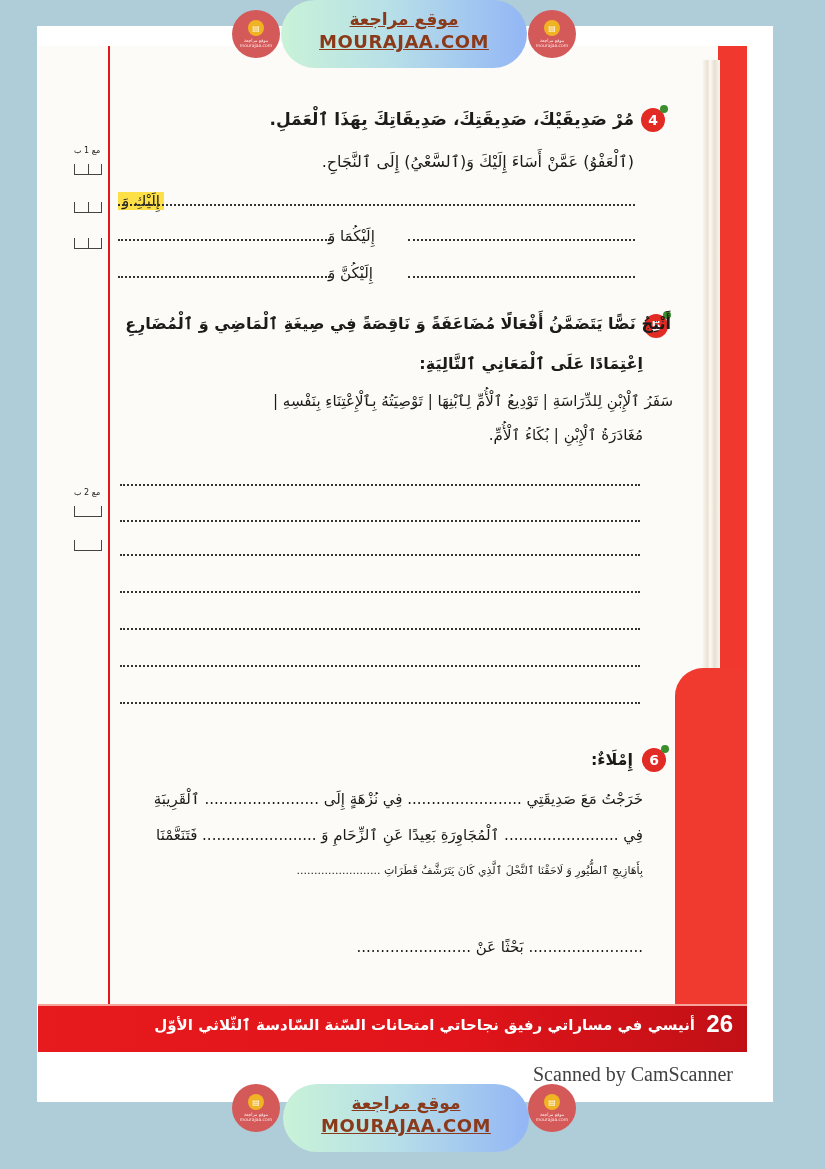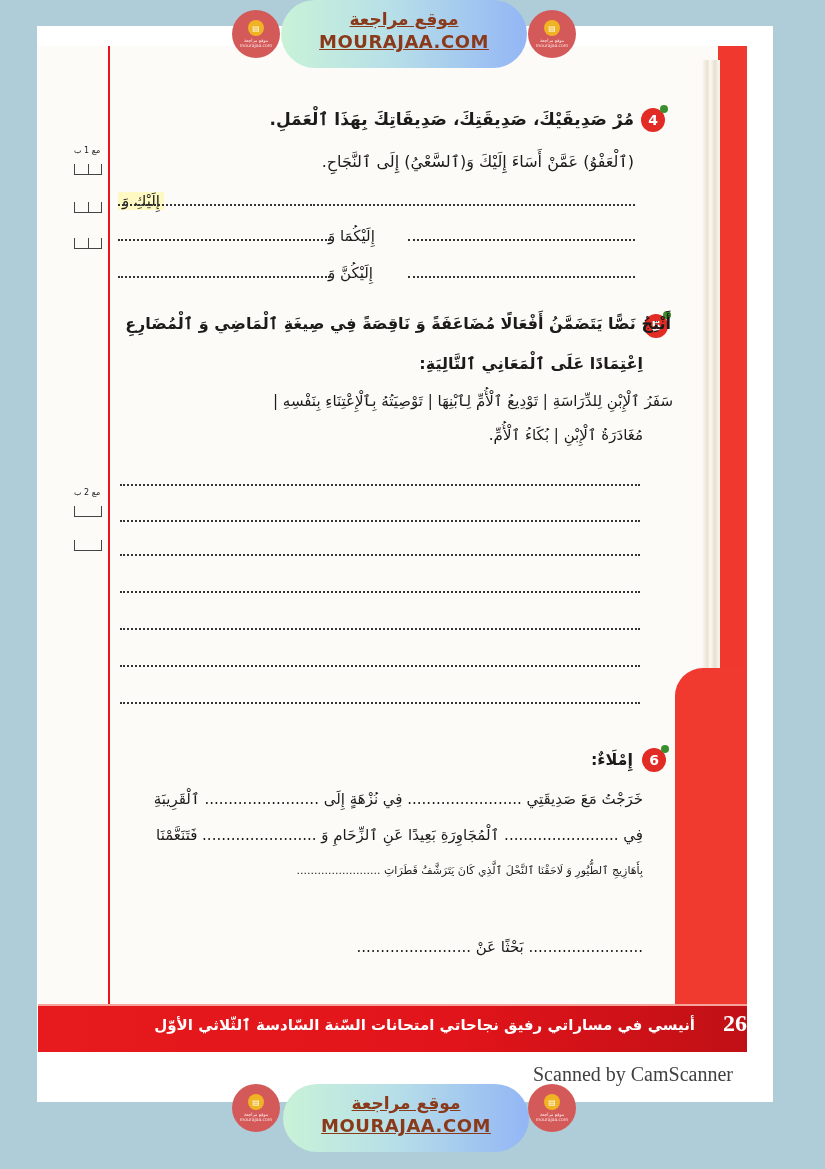--- a/index.html
+++ b/index.html
@@ -33,22 +33,22 @@
   .footer-band {
     position:absolute; left:0; top:958px; width:709px; height:48px;
     background:linear-gradient(90deg,#e71b1d 0%,#e0141a 60%,#c01016 100%);
     border-top:2px solid #f6a39c;
   }
   .footer-text {
     position:absolute; right:52px; top:10px; color:#fff; font-size:15px; font-weight:bold;
     direction:rtl; white-space:nowrap;
   }
   .page-num {
-    position:absolute; right:0; top:4px; color:#fff; font-size:24px; font-weight:bold;
-    font-family:Liberation Serif, serif;
+    position:absolute; right:14px; top:4px; color:#fff; font-size:24px; font-weight:bold;
+    font-family:Liberation Sans, sans-serif;
     text-align:center;
   }
 
   .ar { direction:rtl; text-align:left; color:#1d1b1a; font-family:"DejaVu Sans", sans-serif; }
   .line { position:absolute; white-space:nowrap; }
   .bold { font-weight:bold; }
 
   .badge {
     position:absolute; width:24px; height:24px; border-radius:50%;
     background:#e22b25; color:#fff; font-weight:bold; font-size:14px;
@@ -113,21 +113,21 @@
   <div class="score-label" style="left:36px;top:442px;">مع 2 ب</div>
   <div class="score-box" style="left:36px;top:460px;width:26px;"></div>
   <div class="score-box" style="left:36px;top:494px;width:26px;"></div>
 
   <div class="badge" style="left:603px;top:62px;">4</div>
   <div class="line ar bold" style="right:113px;top:63px;font-size:17px;">مُرْ صَدِيقَيْكَ، صَدِيقَتِكَ، صَدِيقَاتِكَ بِهَذَا ٱلْعَمَلِ.</div>
   <div class="line ar" style="right:113px;top:106px;font-size:16px;">(ٱلْعَفْوُ) عَمَّنْ أَسَاءَ إِلَيْكَ وَ(ٱلسَّعْيُ) إِلَى ٱلنَّجَاحِ.</div>
 
   <div class="dots" style="left:272px;top:158px;width:325px;"></div>
   <div class="line ar" style="left:80px;width:240px;top:146px;font-size:15px;">
-    <span style="background:#fef9c3;padding:0 4px;">إِلَيْكِ وَ</span>
+    <span style="background:#fde047;padding:0 4px;">إِلَيْكِ وَ</span>
   </div>
   <div class="dots" style="left:80px;top:158px;width:190px;"></div>
 
   <div class="dots" style="left:370px;top:193px;width:227px;"></div>
   <div class="line ar" style="left:290px;width:80px;top:181px;font-size:15px;">
     <span>إِلَيْكُمَا وَ</span>
   </div>
   <div class="dots" style="left:80px;top:193px;width:212px;"></div>
 
   <div class="dots" style="left:370px;top:230px;width:227px;"></div>

